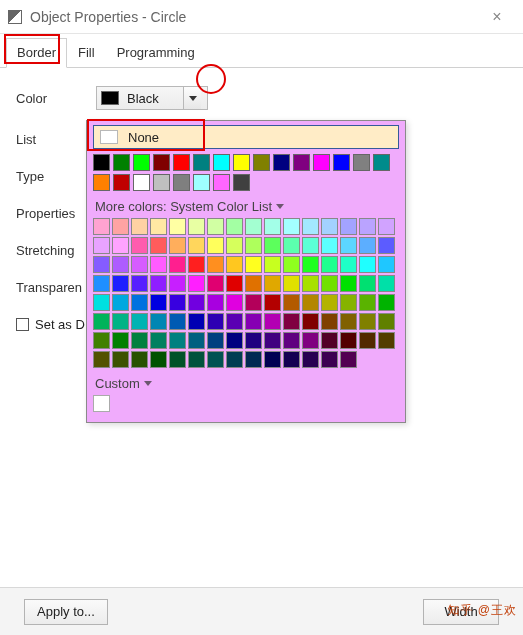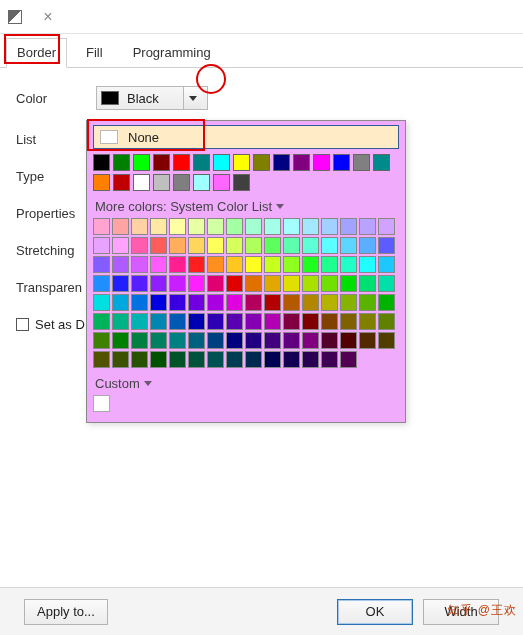--- a/index.html
+++ b/index.html
@@ -191,24 +191,25 @@
     color:#c2410c; font-size:12px;
     letter-spacing:1px;
     pointer-events:none;
   }
 </style>
 </head>
 <body>
 
 <div class="titlebar">
   <div class="app-icon"></div>
+  <div class="title">Object Properties - Circle</div>
   <div class="close">×</div>
 </div>
 
-<div class="tabs" style="position:relative;gap:8px;">
+<div class="tabs" style="position:relative;">
   <div class="tab active"><span>Border</span></div>
   <div class="tab"><span>Fill</span></div>
   <div class="tab"><span>Programming</span></div>
   <div class="red-box-tab" style="left:4px; top:0px; width:56px; height:30px;"></div>
 </div>
 
 <div class="form">
 
   <div class="row">
     <label class="fld">Color</label>
@@ -418,21 +419,18 @@
     </div>
   </div>
 
 </div>
 
 <div class="btnbar">
   <div class="btn">
       <span>Apply to...</span>
     </div>
   <div class="spacer"></div>
-  <div class="btn ok">
-      <span>OK</span>
-    </div>
   <div class="btn">
       <span>Width</span>
     </div>
 </div>
 
 <div class="watermark">知乎 @王欢</div>
 
 </body></html>

